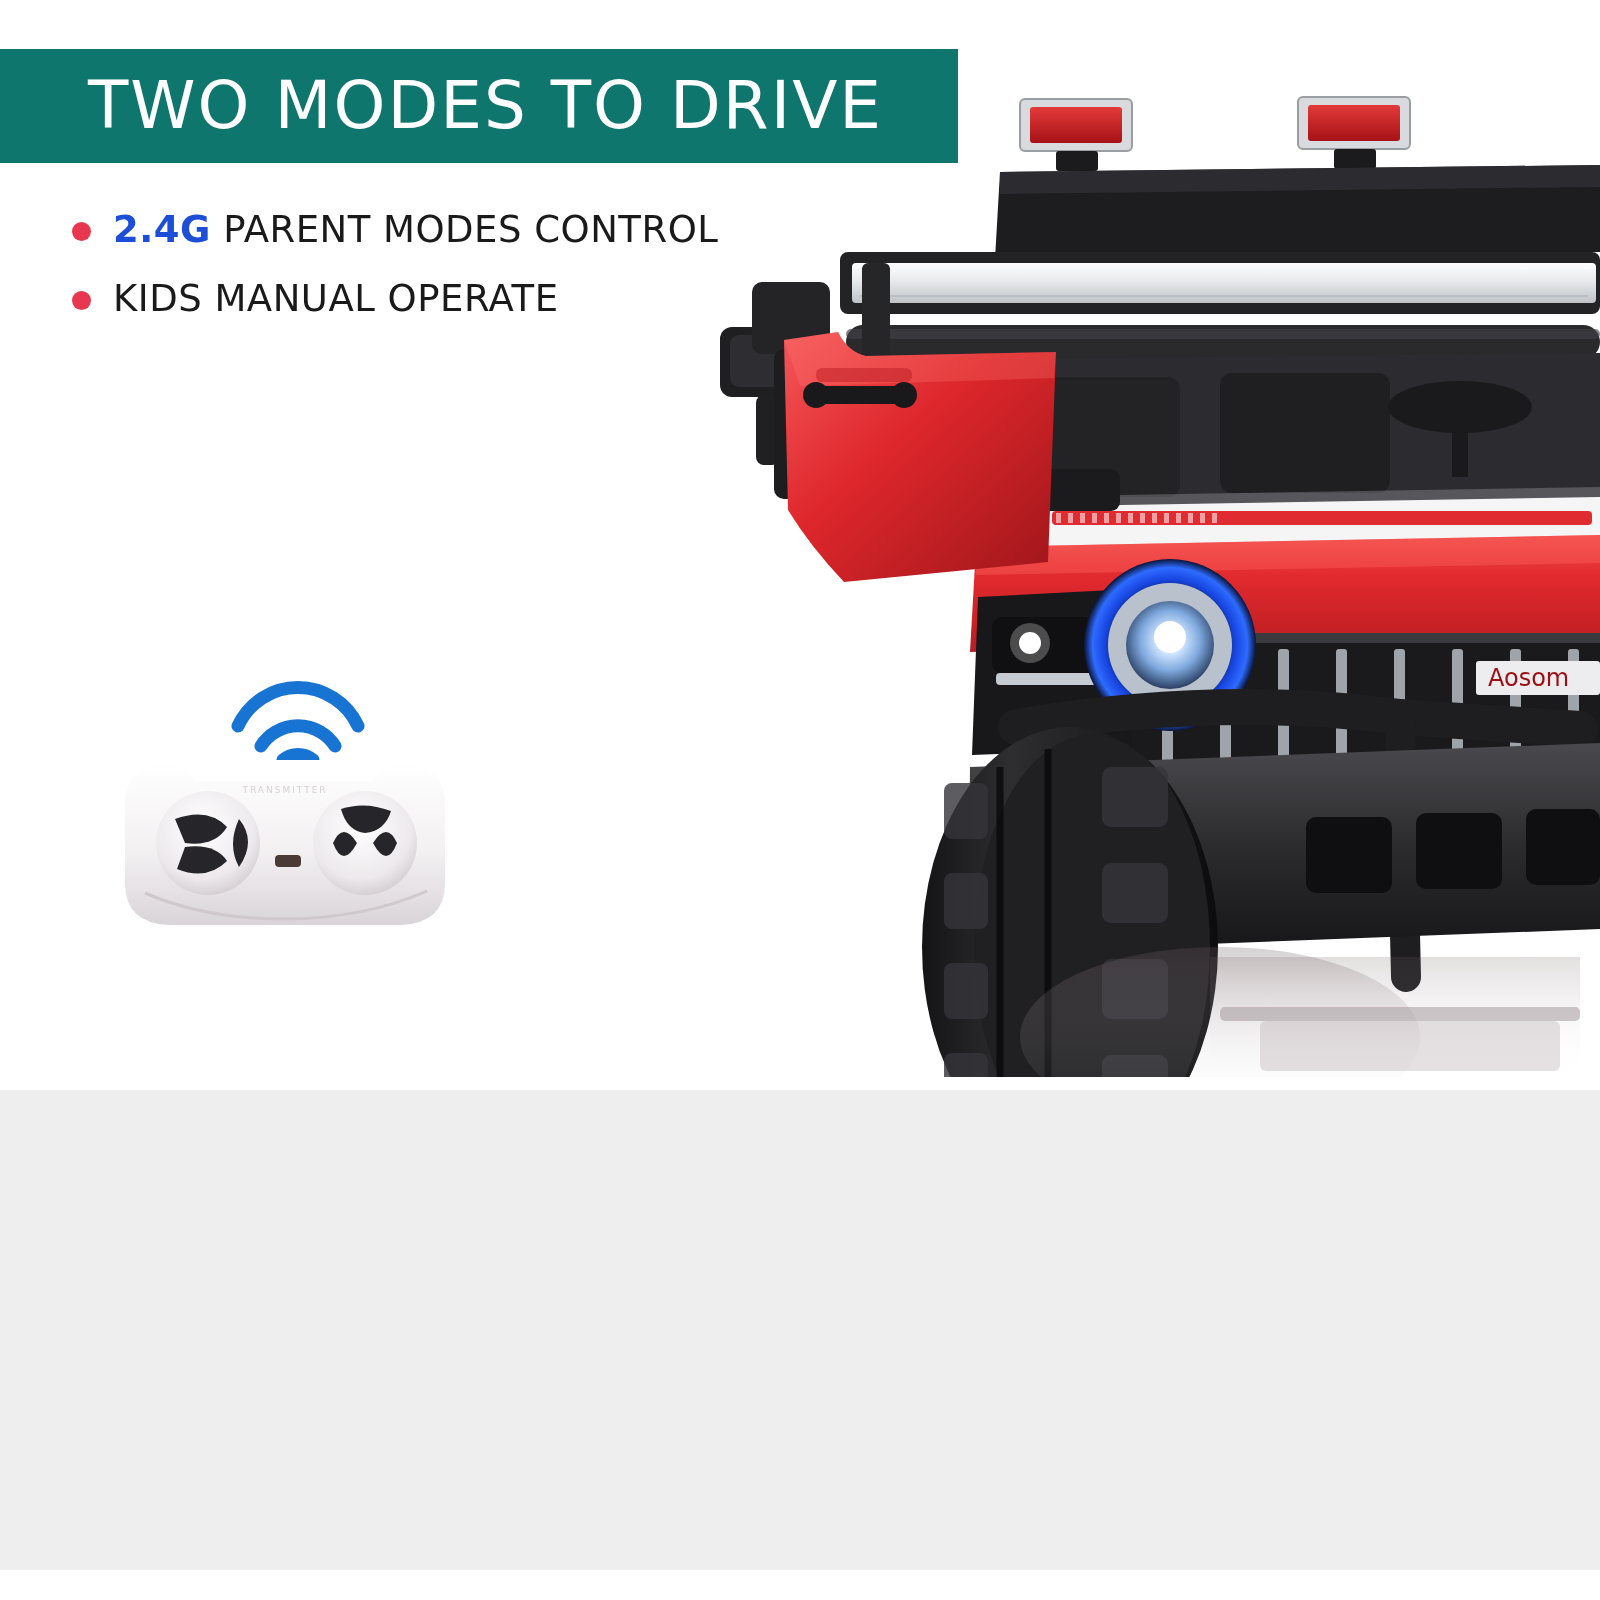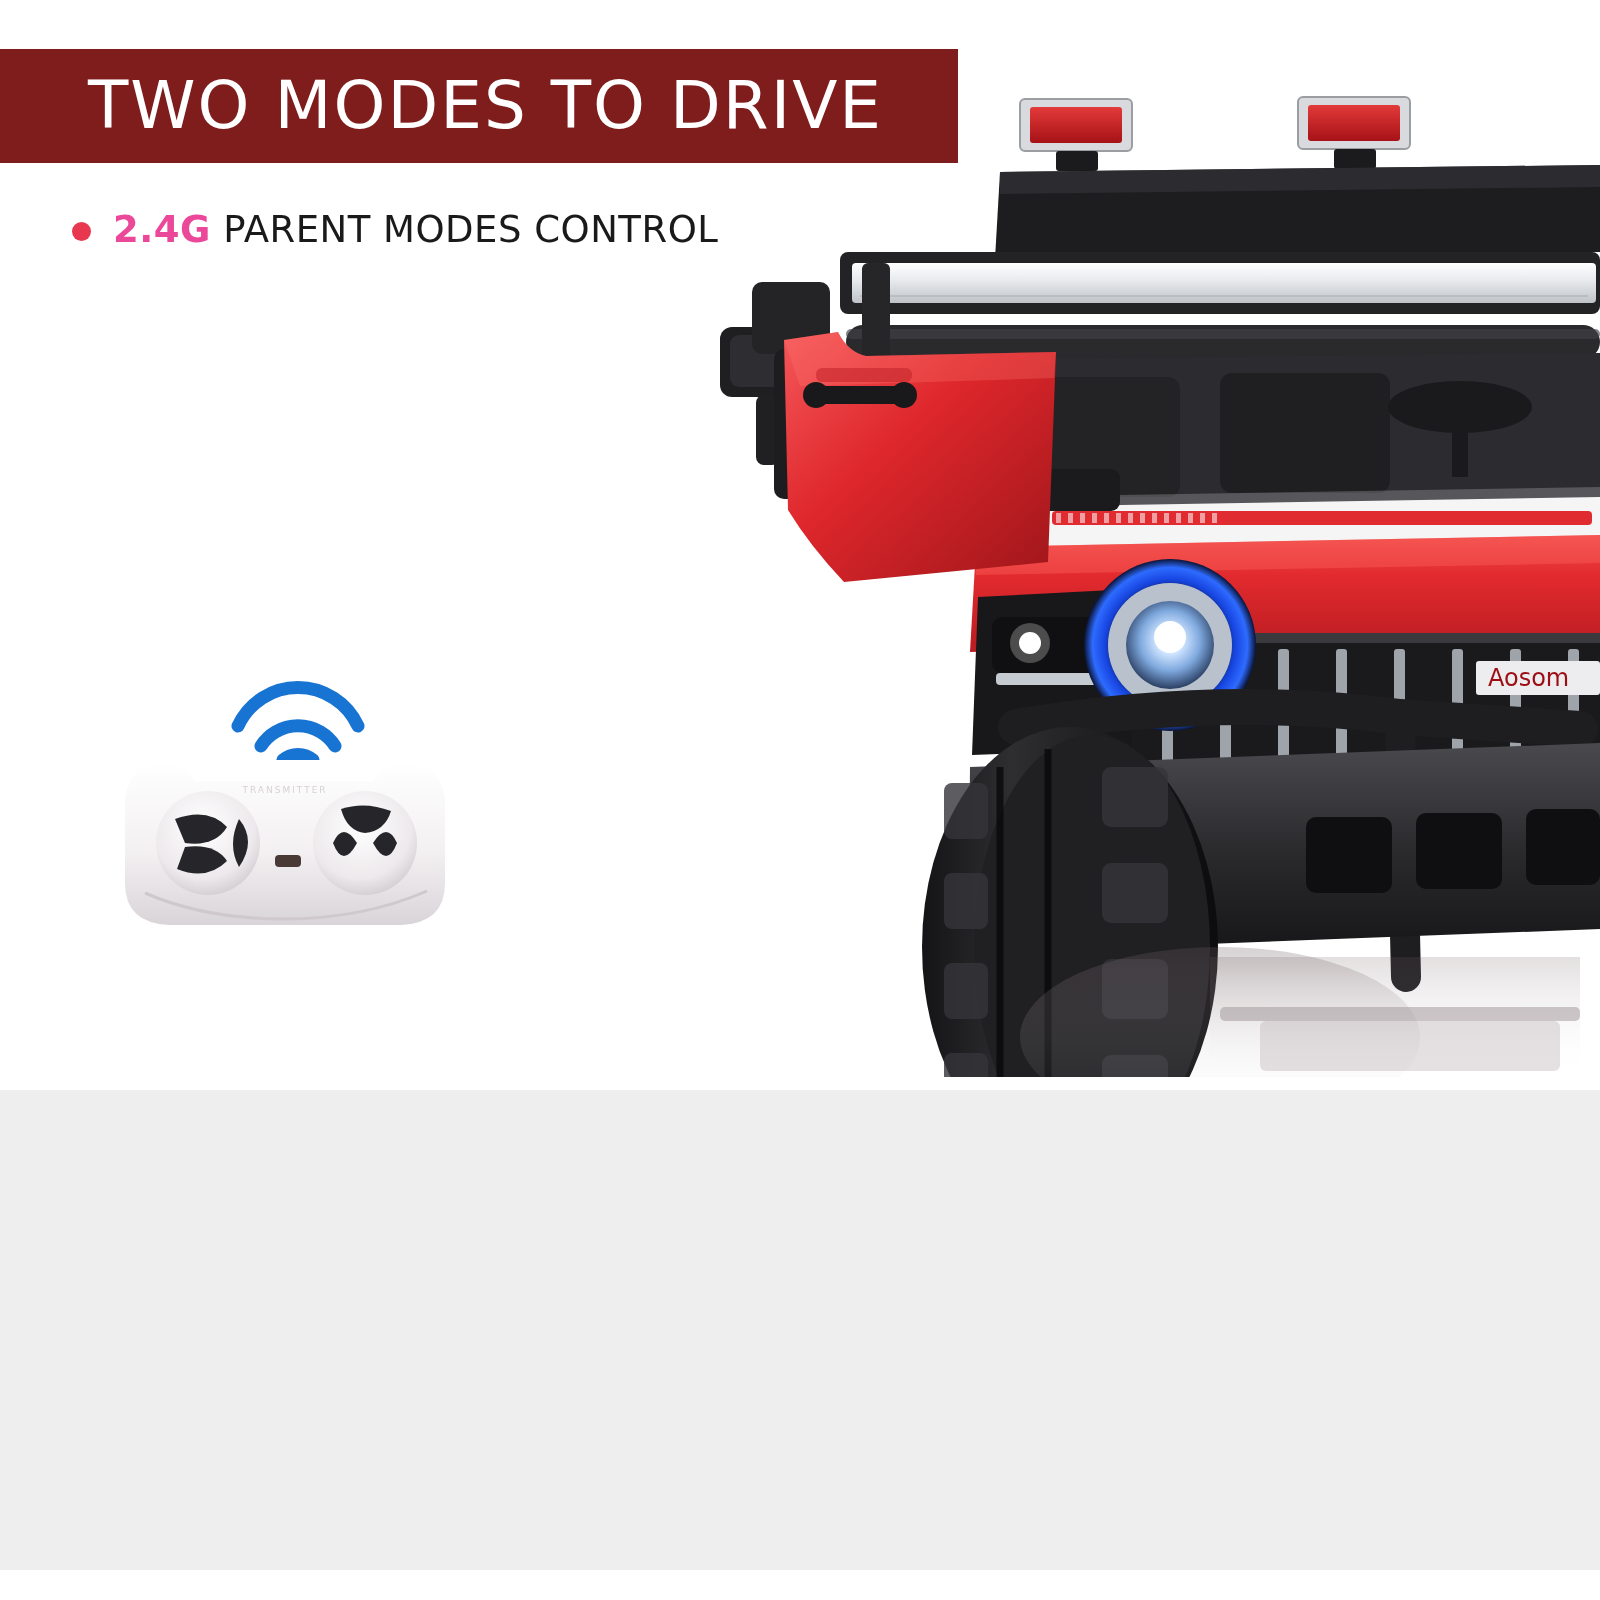--- a/index.html
+++ b/index.html
@@ -12,21 +12,21 @@
   }
 
   
   #top-section {
     position:absolute; left:0; top:0; width:1600px; height:1090px;
     background:#ffffff; overflow:hidden;
   }
 
   #headline-banner {
     position:absolute; left:0; top:49px; width:958px; height:114px;
-    background:#7f1d1d;
+    background:#0f766e;
     display:flex; align-items:center;
   }
   #headline-text {
     color:#ffffff;
     font-family:"DejaVu Sans", sans-serif;
     font-size:66px;
     font-weight:400;
     letter-spacing:2px;
     padding-left:88px;
     white-space:nowrap;
@@ -43,21 +43,21 @@
   }
   .bullet-dot {
     width:19px; height:19px; border-radius:50%;
     background:#E8384F; flex:0 0 auto; margin-right:22px;
     margin-top:4px;
   }
   .bullet-text {
     font-size:37px; color:#1a1a1a; letter-spacing:0.5px;
     font-family:"DejaVu Sans", sans-serif;
   }
-  .bullet-accent { color:#ec4899; font-weight:700; }
+  .bullet-accent { color:#1d4ed8; font-weight:700; }
 
   
   #wifi-icon {
     position:absolute; left:228px; top:672px; width:140px; height:88px;
   }
 
   
   #remote-top {
     position:absolute; left:115px; top:743px; width:340px; height:190px;
   }
@@ -342,20 +342,24 @@
 
   <div id="headline-banner">
     <div id="headline-text">TWO MODES TO DRIVE</div>
   </div>
 
   <div id="bullet-list">
     <div class="bullet-row">
       <span class="bullet-dot"></span>
       <span class="bullet-text"><span class="bullet-accent">2.4G</span><span> PARENT MODES CONTROL</span></span>
     </div>
+    <div class="bullet-row">
+      <span class="bullet-dot"></span>
+      <span class="bullet-text">KIDS MANUAL OPERATE</span>
+    </div>
   </div>
 
 </div>
 
 <div id="bottom-section">
 
   
   
   
 

